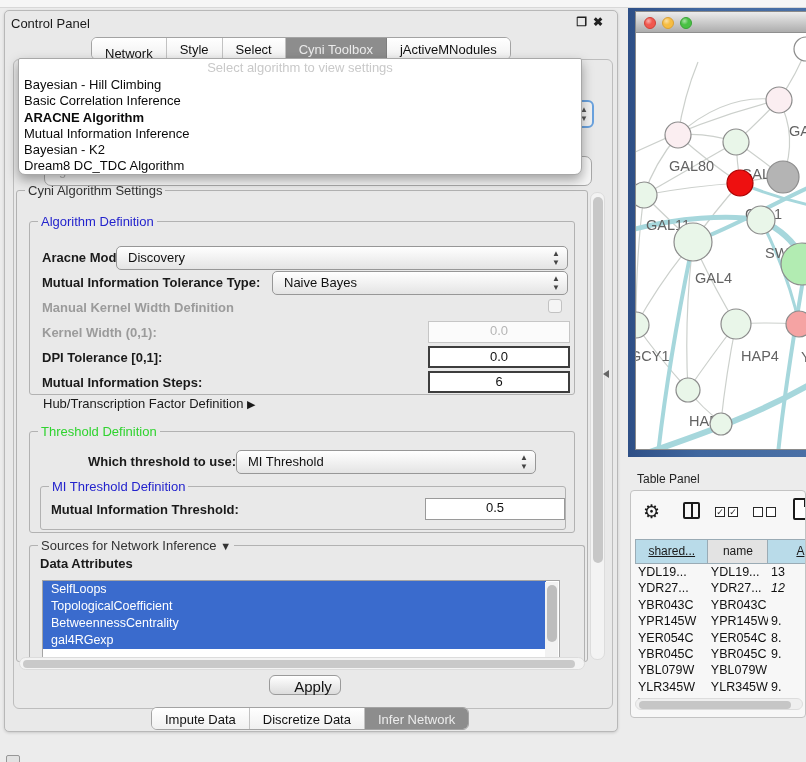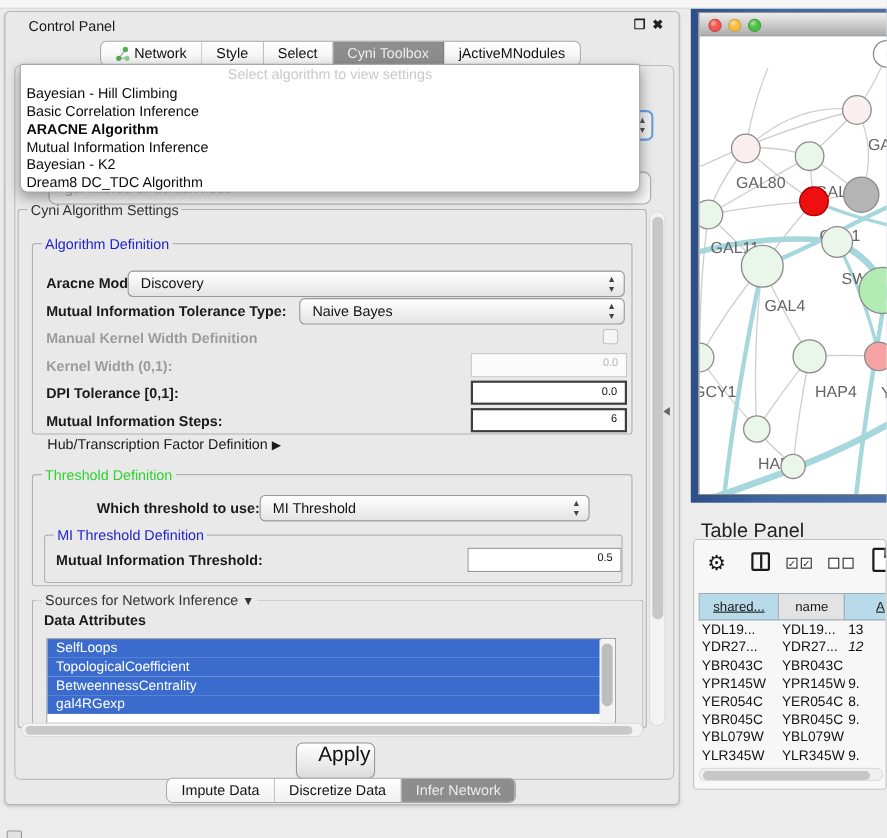--- a/index.html
+++ b/index.html
@@ -3,31 +3,31 @@
 <meta charset="utf-8">
 <style>
   * { margin:0; padding:0; box-sizing:border-box; }
   html,body { width:806px; height:762px; overflow:hidden; background:#ececec;
     font-family:"Liberation Sans", sans-serif; }
 
   
   #control-panel { position:absolute; left:4px; top:10px; width:614px; height:722px;
     background:#e9e9e9; border:1px solid #b8b8b8; border-radius:5px;
     box-shadow:0 1px 3px rgba(0,0,0,.15); }
-  #cp-title { position:absolute; left:21px; top:5px; font-size:13px; color:#1a1a1a; }
+  #cp-title { position:absolute; left:6px; top:5px; font-size:13px; color:#1a1a1a; }
   #cp-winbtns { position:absolute; right:8px; top:4px; font-size:12px; color:#222;
     font-weight:bold; letter-spacing:6px; }
   #cp-winbtns span { cursor:default; }
 
   
   .tabbar { position:absolute; display:flex; height:23px; border:1px solid #a3a3a3;
     border-radius:6px; overflow:hidden; background:#fdfdfd; }
   .tab { display:flex; align-items:center; gap:4px; padding:4px 13px; font-size:13px;
     color:#111; background:linear-gradient(#ffffff,#f0f0f0); border-right:1px solid #c2c2c2;
-    white-space:nowrap; cursor:default; }
+    white-space:nowrap; cursor:default;flex-direction:column; }
   .tab:last-child { border-right:none; }
   .tab.sel { background:#8d8d8d; color:#ececec; border-right-color:#7f7f7f; }
   #top-tabs { left:86px; top:26px; }
   #bottom-tabs { left:146px; top:696px; }
 
   
   #inner-panel { position:absolute; left:8px; top:48px; width:600px; height:650px;
     background:#e9e9e9; border:1px solid #bdbdbd; border-radius:6px; }
   #ghost-combo1 { position:absolute; left:30px; top:40px; width:550px; height:28px;
     border:2px solid #6aa2de; border-radius:6px; background:#f2f2f2; z-index:1; }
@@ -52,57 +52,57 @@
   .legend.green { color:#2fd32f; }
 
   .flabel { position:absolute; font-size:13px; font-weight:bold; color:#1a1a1a; white-space:nowrap; }
   .flabel.dis { color:#9b9b9b; }
   .combo { position:absolute; height:24px; background:linear-gradient(#ffffff,#e4e4e4);
     border:1px solid #979797; border-radius:5px; font-size:13px; color:#111;
     line-height:22px; padding-left:11px; }
   .combo .arrows { position:absolute; right:7px; top:2px; font-size:8px; color:#444;
     line-height:9px; text-align:center; }
   .tinput { position:absolute; height:22px; background:#fff; border:2px solid #3d3d3d;
-    font-size:10px; color:#111; text-align:right; padding:0 7px; line-height:18px; }
+    font-size:13px; color:#111; text-align:center; padding:0 7px; line-height:18px; }
   .tinput.dis { border:1px solid #c6c6c6; color:#b5b5b5; background:#fbfbfb; }
   .tinput.thin { border:1px solid #9a9a9a; }
   .checkbox { position:absolute; width:14px; height:14px; border:1px solid #c2c2c2;
     border-radius:3px; background:#f5f5f5; }
 
   
   #attr-list { position:absolute; left:12px; top:34px; width:518px; height:78px;
     background:#fff; border:1px solid #a5a5a5; overflow:hidden; }
   .attr-item { height:17px; line-height:17px; font-size:12.5px; color:#fff;
     background:#3a6bcd; padding-left:8px; width:calc(100% - 13px); }
   #attr-scroll { position:absolute; right:1px; top:1px; width:13px; height:76px; background:#f2f2f2; }
   #attr-thumb { position:absolute; left:1.5px; top:3px; width:10px; height:57px;
     background:#bdbdbd; border-radius:5px; }
 
   
   .vscroll { position:absolute; background:#f3f3f3; border:1px solid #dcdcdc; border-radius:7px; }
   .vthumb { position:absolute; background:#c7c7c7; border-radius:6px; }
   .hscroll { position:absolute; background:#f3f3f3; border:1px solid #dcdcdc; border-radius:7px; }
   .hthumb { position:absolute; background:#c9c9c9; border-radius:6px; }
 
-  #apply-btn { position:absolute; left:264px; top:664px; width:72px; height:33px;
+  #apply-btn { position:absolute; left:264px; top:664px; width:72px; height:20px;
     background:linear-gradient(#ffffff,#dcdcdc); border:1px solid #9a9a9a; border-radius:6px;
-    font-size:19px; color:#111; text-align:center; line-height:21px;padding-left:16px; }
+    font-size:15px; color:#111; text-align:center; line-height:21px;padding-left:16px; }
 
   
   #net-frame { position:absolute; left:628px; top:8px; width:178px; height:449px;
     background:linear-gradient(90deg,#2e4f86,#40679f 40%,#4a70a6); }
   #net-window { position:absolute; left:7px; top:3px; width:171px; height:439px;
     background:#fff; overflow:hidden; border:1px solid #8a8a8a; border-right:none; }
   #net-titlebar { position:absolute; left:0; top:0; right:0; height:21px;
     background:linear-gradient(#ececec,#adadad); border-bottom:1px solid #8f8f8f; }
   .tlight { position:absolute; top:4.5px; width:12px; height:12px; border-radius:50%; }
   #net-canvas { position:absolute; left:0; top:22px; width:171px; height:416px; background:#fff; }
 
   
-  #table-title { position:absolute; left:637px; top:472px; font-size:18px; color:#222; }
+  #table-title { position:absolute; left:637px; top:472px; font-size:12px; color:#222; }
   #table-panel { position:absolute; left:630px; top:490px; width:176px; height:228px;
     background:#f7f7f7; border:1px solid #c3c3c3; border-radius:4px; overflow:hidden; }
   #tp-toolbar { position:absolute; left:0; top:0; width:176px; height:44px; }
   #gear-ic { position:absolute; left:12px; top:9px; font-size:19px; color:#1a1a1a; }
   #col-ic { position:absolute; left:52px; top:11px; width:17px; height:17px;
     border:2px solid #1a1a1a; border-radius:2px; }
   #col-ic::after { content:""; position:absolute; left:5.5px; top:0; width:2px; height:13px; background:#1a1a1a; }
   .cb-pair { position:absolute; top:16px; display:flex; gap:3px; }
   .mini-cb { width:10px; height:10px; border:1.5px solid #2a2a2a; font-size:9px;
     line-height:8px; text-align:center; color:#2a2a2a; background:#fff; }

